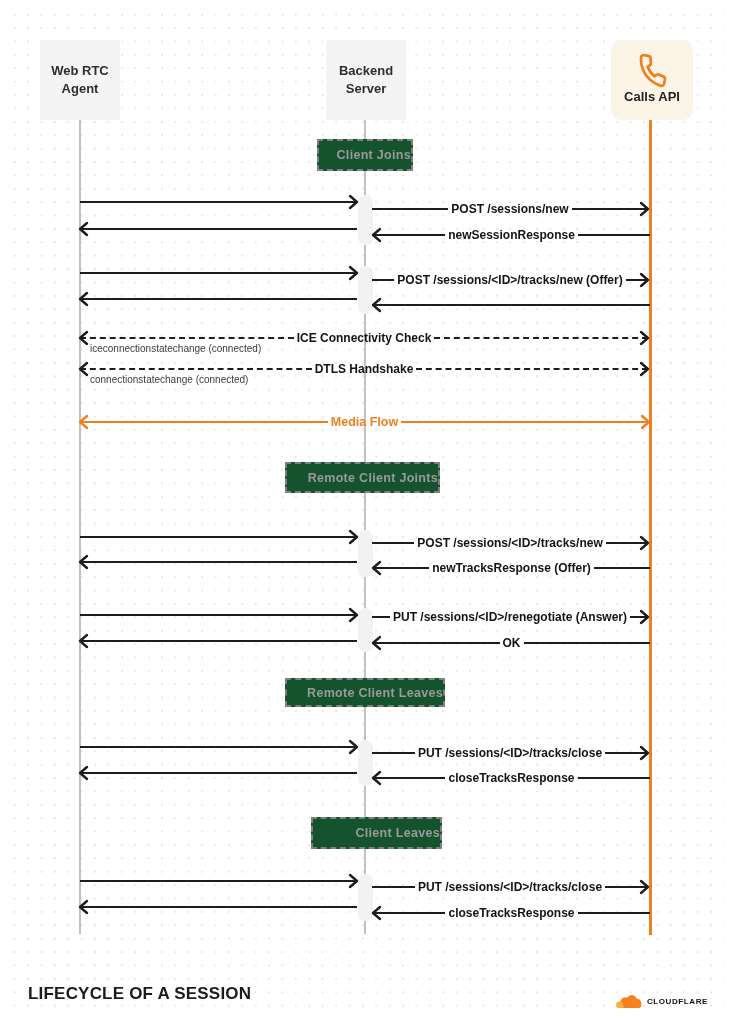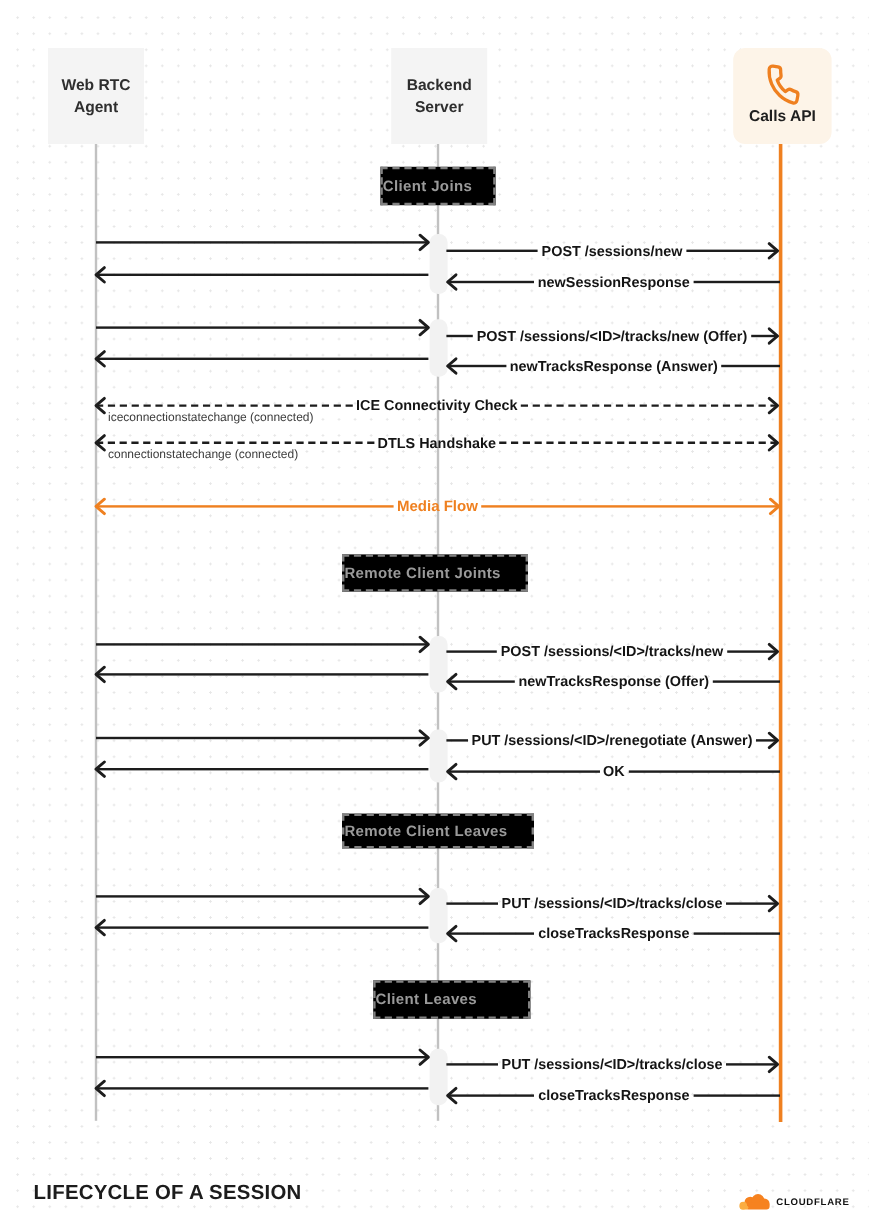--- a/index.html
+++ b/index.html
@@ -12,22 +12,22 @@
   .lifeline { position:absolute; top:120px; width:2px; height:814px; background:#c1c1c1; z-index:1; }
   #lifeline-calls { width:3px; background:#ef8020; top:118px; height:817px; }
   .actor { position:absolute; top:40px; width:80px; height:80px; display:flex;
            align-items:center; justify-content:center; text-align:center;
            font-weight:700; font-size:13px; line-height:1.35; color:#2e2e2e;
            background:#f4f4f4; z-index:7; }
   #actor-webrtc { left:40px; }
   #actor-backend { left:326px; }
   #actor-calls { left:611px; width:82px; background:#fdf4e8; border-radius:10px;
                  flex-direction:column; gap:1px; color:#1f1f1f; }
-  .phase { position:absolute; background:#000000; border:2px dashed #818181;
-           display:flex; align-items:center; justify-content:flex-start;
+  .phase { position:absolute; background:#14532d; border:2px dashed #818181;
+           display:flex; align-items:center; justify-content:flex-end;
            font-size:12.5px; font-weight:600; letter-spacing:.3px; color:#9a9a9a; z-index:5; }
   .activation { position:absolute; left:358px; width:15px; background:#f2f2f2;
                 border-radius:7px; z-index:4; }
   .msg { position:absolute; display:flex; align-items:center; height:18px; z-index:6; }
   .seg { flex:1; height:0; border-top:2px solid #1d1d1d; }
   .msg.dashed .seg { border-top-style:dashed; }
   .msg.media .seg { border-top:2.5px solid #ef8020; }
   .mlabel { font-size:12px; font-weight:700; color:#141414; white-space:nowrap;
             padding:0 3px; line-height:18px;text-align:right; }
   .msg.media .mlabel { color:#ef8020; font-size:12.5px; }
@@ -115,21 +115,20 @@
         </svg>
       </div>
       <div class="msg" style="left: 80px; width: 277px; top: 290px;">
         <div class="seg"></div>
         <svg class="head hl" width="11" height="16" viewBox="0 0 11 16">
           <polyline points="9,2 2,8 9,14" fill="none" stroke="#1d1d1d" stroke-width="2.4" stroke-linecap="round" stroke-linejoin="round"></polyline>
         </svg>
       </div>
       <div class="msg" style="left: 373px; width: 277px; top: 296px;">
         <div class="seg"></div>
-        <span class="mlabel">newTracksResponse (Answer)</span>
         <div class="seg"></div>
         <svg class="head hl" width="11" height="16" viewBox="0 0 11 16">
           <polyline points="9,2 2,8 9,14" fill="none" stroke="#1d1d1d" stroke-width="2.4" stroke-linecap="round" stroke-linejoin="round"></polyline>
         </svg>
       </div>
       <div class="msg dashed" style="left: 80px; width: 568px; top: 329px;">
         <div class="seg"></div>
         <span class="mlabel">ICE Connectivity Check</span>
         <div class="seg"></div>
         <svg class="head hr" width="11" height="16" viewBox="0 0 11 16">

